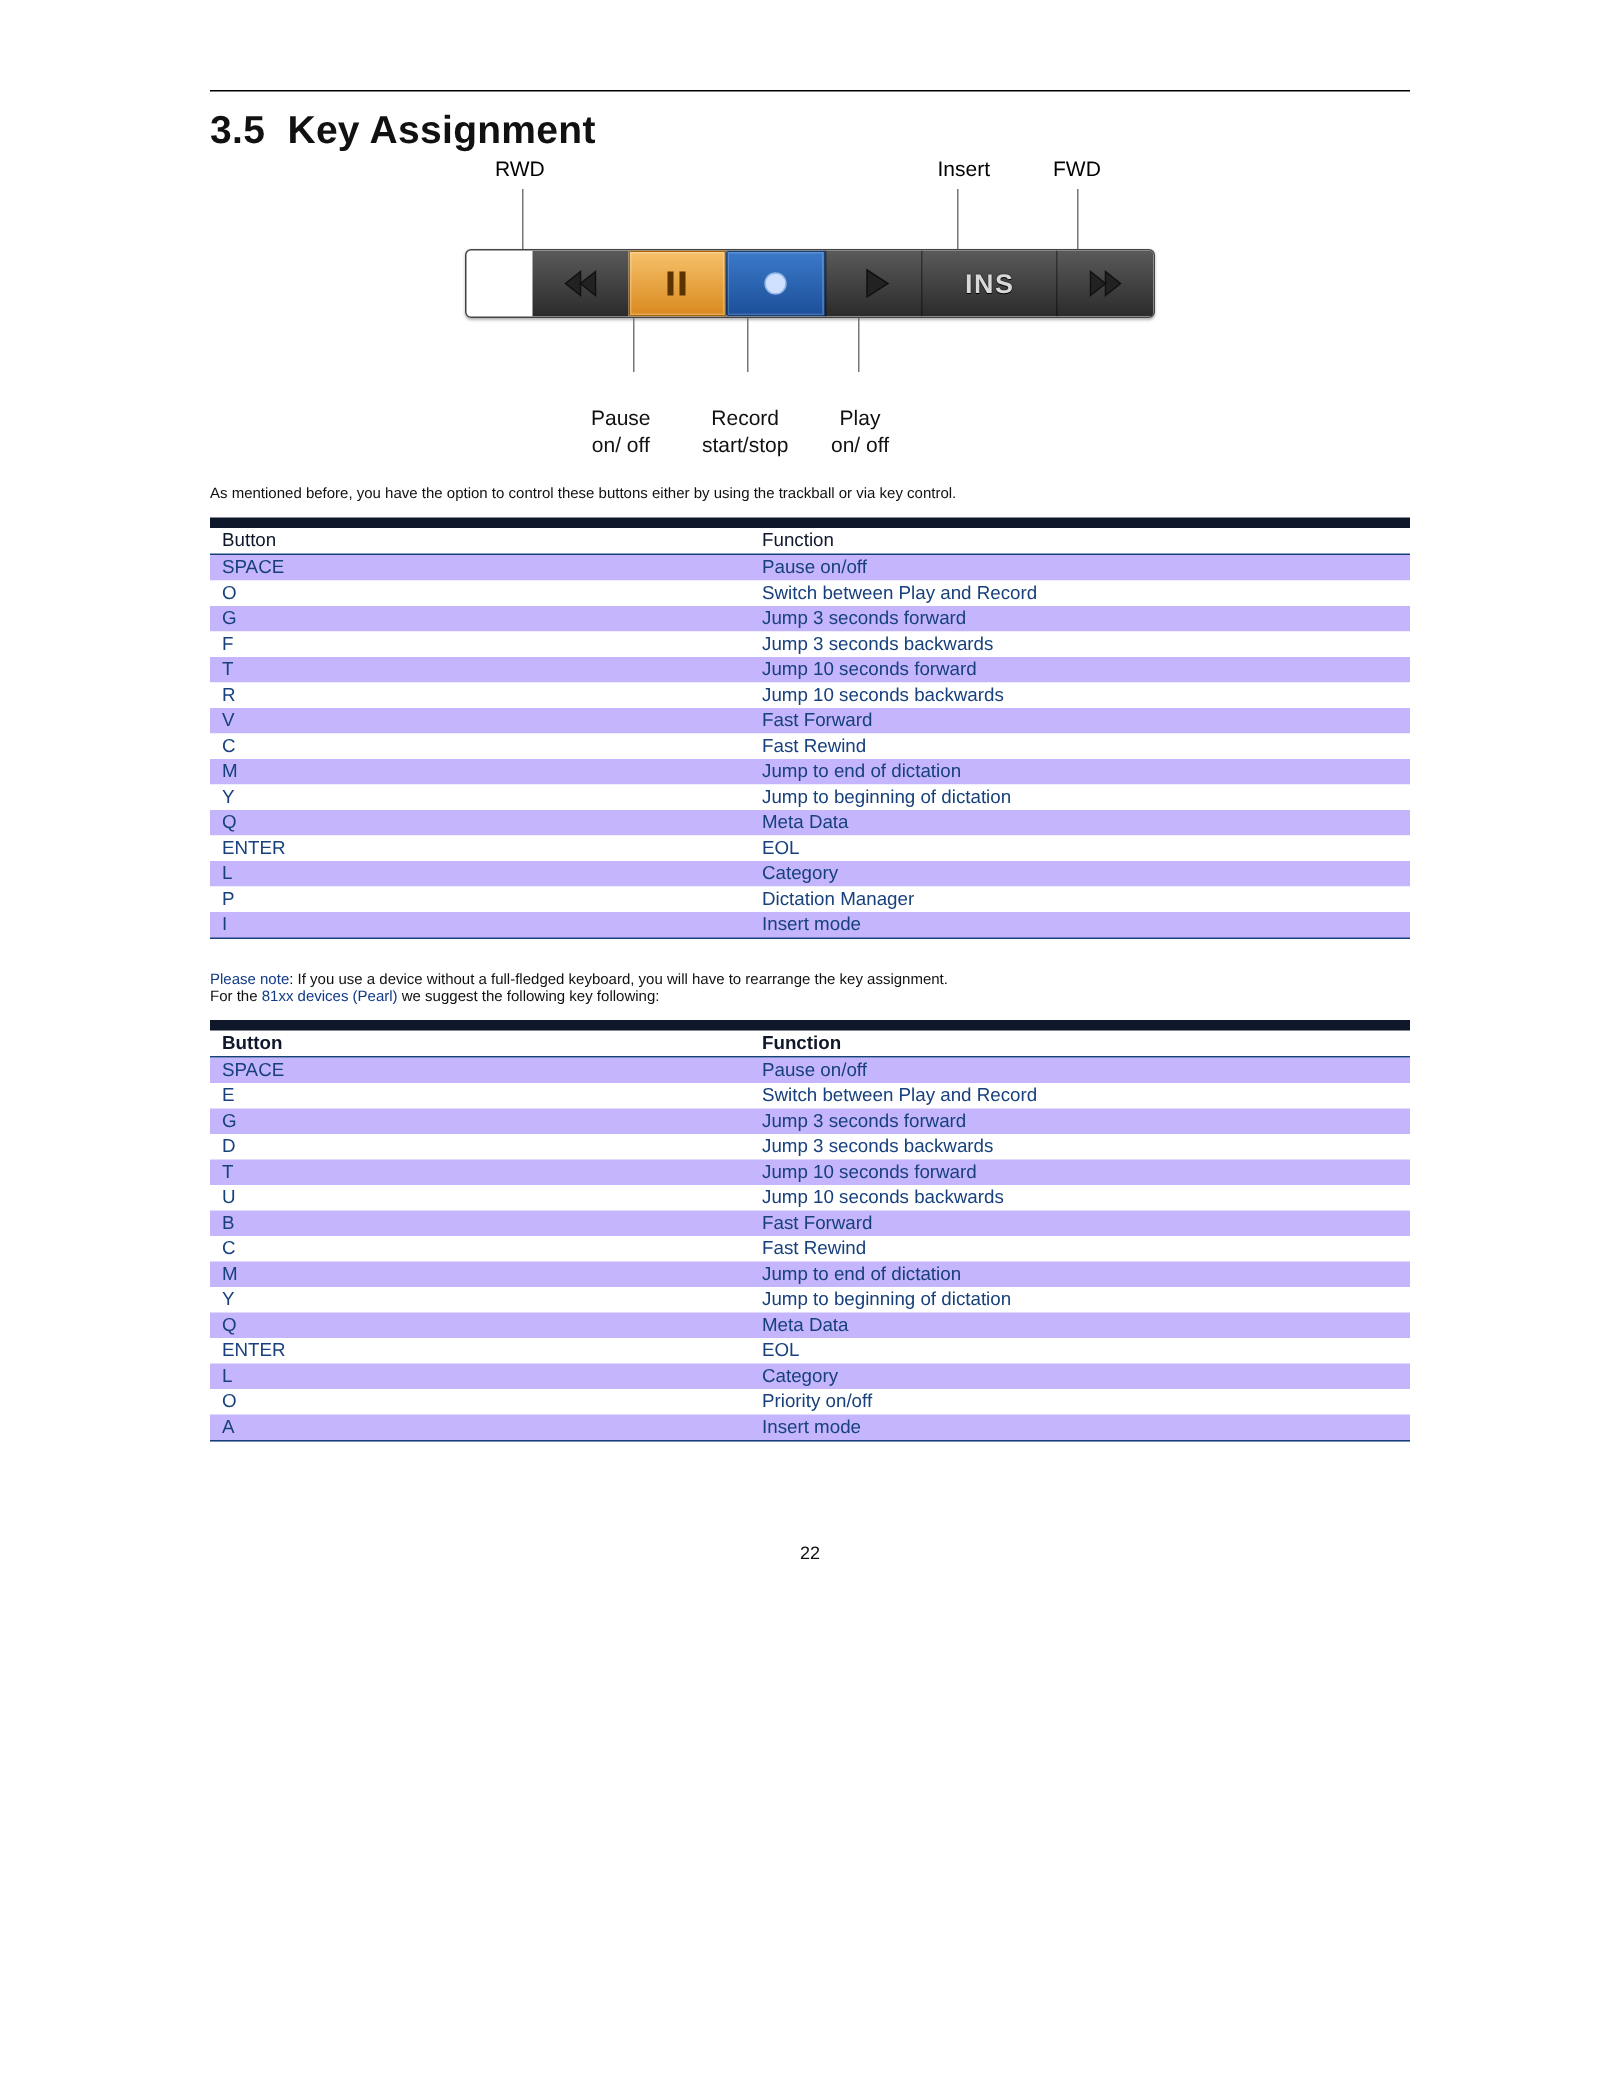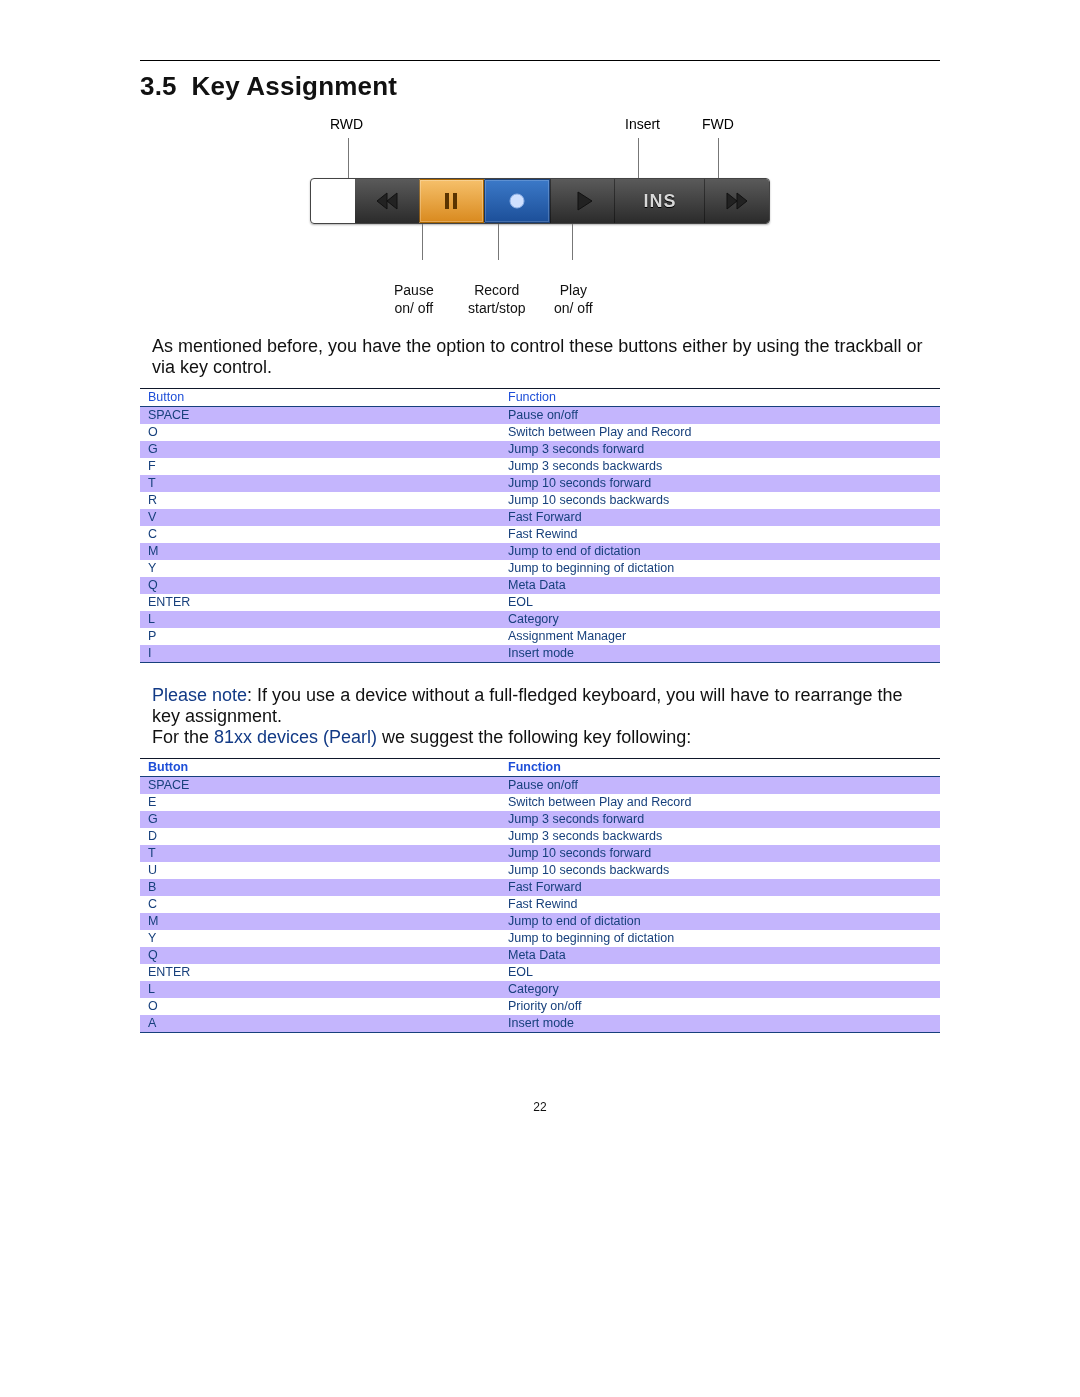--- a/index.html
+++ b/index.html
@@ -14,21 +14,21 @@
     padding: 60px 0 40px;
   }
   hr.top-rule {
     border: none;
     border-top: 1px solid #000;
     margin: 0 0 10px 0;
   }
   h2.section-title {
     font-size: 26px;
     font-weight: 700;
-    margin: 8px 0 14px 0;
+    margin: 8px 0 2px 0;
     font-family: "Gill Sans", "Segoe UI", Arial, sans-serif;
     letter-spacing: 0.2px;
   }
 
   
   .figure {
     width: 460px;
     margin: 0 auto 18px;
     position: relative;
     font-family: Arial, sans-serif;
@@ -103,44 +103,44 @@
   }
   .bottom-row { position: relative; height: 36px; margin-top: 18px; }
   .bottom-row .bottom-lbl {
     position: absolute;
     top: 0;
     display: inline-block;
   }
 
   
   p.body {
-    font-size: 18px;
-    margin: 10px 12px;
+    font-size: 10px;
+    margin: 10px 0;
     font-family: "Gill Sans", "Segoe UI", Arial, sans-serif;
   }
   .blue { color: #123a86; }
 
   
   table.keys {
     width: 100%;
     border-collapse: collapse;
     font-size: 12.5px;
     font-family: "Gill Sans", "Segoe UI", Arial, sans-serif;
     color: #17407c;
     margin: 6px 0 22px;
   }
   table.keys th, table.keys td {
     text-align: left;
     padding: 1px 6px 2px 8px;
     font-weight: 400;
   }
   table.keys th {
     font-weight: 700;
-    color: #1d4ed8;
-    border-top: 1px solid #0f172a;
+    color: #0f172a;
+    border-top: 7px solid #0f172a;
     border-bottom: 1px solid #17407c;
   }
   table.keys.plainhead th { font-weight: 400; }
   table.keys tbody tr.a { background: #c4b5fd; }
   table.keys tbody tr.b { background: #ffffff; }
   table.keys tbody tr:last-child td { border-bottom: 1px solid #17407c; }
   table.keys col.c1 { width: 45%; }
 
   .page-num {
     text-align: center;
@@ -275,21 +275,21 @@
         <tr class="b">
           <td>ENTER</td>
           <td>EOL</td>
         </tr>
         <tr class="a">
           <td>L</td>
           <td>Category</td>
         </tr>
         <tr class="b">
           <td>P</td>
-          <td>Assignment Manager</td>
+          <td>Dictation Manager</td>
         </tr>
         <tr class="a">
           <td>I</td>
           <td>Insert mode</td>
         </tr>
       </tbody>
   </table>
 
   <p class="body">
     <span class="blue">Please note</span><span>: If you use a device without a full-fledged keyboard, you will have to rearrange the key assignment.</span><br>

